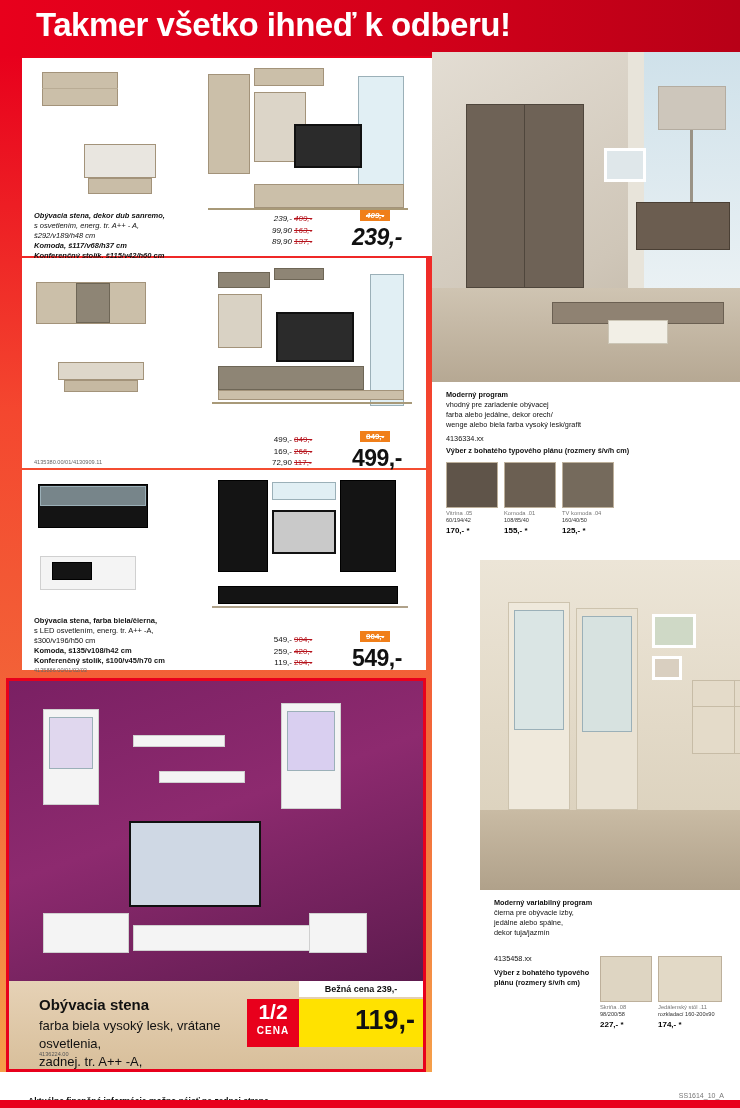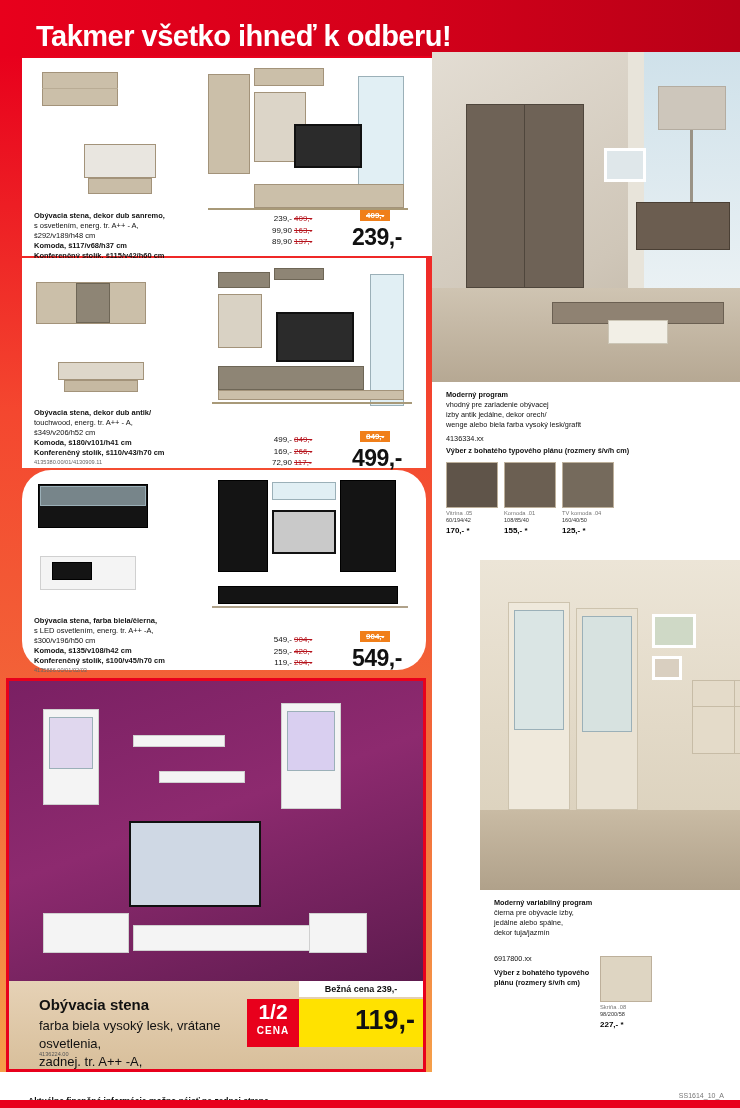--- a/index.html
+++ b/index.html
@@ -10,22 +10,22 @@
     position: relative;
     overflow: hidden;
   }
 
   
   .header {
     position: absolute; left: 0; top: 0; width: 740px; height: 56px;
     background: linear-gradient(90deg,#e8001c 0%, #d4001a 55%, #b80017 100%);
   }
   .header-title {
-    position: absolute; left: 36px; top: 20px;
-    color: #fff; font-size: 29px; font-weight: bold; letter-spacing: -0.5px;
+    position: absolute; left: 36px; top: 6px;
+    color: #fff; font-size: 33px; font-weight: bold; letter-spacing: -0.5px;
     white-space: nowrap;
   }
 
   
   .left-bg {
     position: absolute; left: 0; top: 56px; width: 432px; height: 1016px;
     background: linear-gradient(180deg,#e8001c 0%, #f4472f 35%, #f26a3a 70%, #f5a04a 100%);
   }
   .right-bg {
     position: absolute; left: 432px; top: 56px; width: 308px; height: 1016px;
@@ -47,23 +47,23 @@
   }
   .footer-red {
     position: absolute; left: 0; top: 1100px; width: 740px; height: 8px;
     background: #e8001c;
   }
 
   
   .panel {
     position: absolute; background: #fff;
   }
-  .panel-1 { left: 22px; top: 58px; width: 457px; height: 198px; }
+  .panel-1 { left: 22px; top: 58px; width: 457px; height: 198px; font-style: italic; }
   .panel-2 { left: 22px; top: 258px; width: 404px; height: 210px; }
-  .panel-3 { left: 22px; top: 470px; width: 404px; height: 200px; border-radius: 29px; }
+  .panel-3 { left: 22px; top: 470px; width: 404px; height: 200px; }
 
   
   .scene { position: absolute; left: 0; top: 0; right: 0; bottom: 0; overflow: hidden; }
 
   .txtblock { position: absolute; font-size: 7.5px; line-height: 1.34; color: #111; }
   .txtblock b { font-weight: bold; }
   .code { font-size: 5.6px; color: #666; }
 
   .pricecol { position: absolute; font-size: 8px; color: #111; text-align: right; }
   .pricecol div { line-height: 1.45; white-space: nowrap; }
@@ -215,27 +215,20 @@
     <div class="fd" style="left:196px; top:14px; width:52px; height:16px;"></div>
     <div class="fd" style="left:252px; top:10px; width:50px; height:12px;"></div>
     <div class="fglass" style="left:348px; top:16px; width:34px; height:132px;"></div>
     <div class="fw" style="left:196px; top:36px; width:44px; height:54px; background:#d9d2c4;"></div>
     <div class="ftv" style="left:254px; top:54px; width:78px; height:50px;"></div>
     <div class="fd" style="left:196px; top:108px; width:146px; height:24px;"></div>
     <div class="fw" style="left:196px; top:132px; width:186px; height:10px;"></div>
     <div class="line" style="left:190px; top:144px; width:200px; height:2px; background:#a89978;"></div>
   </div>
 
-  <div class="txtblock" style="left:12px; top:150px; width:195px;">
-    <b>Obývacia stena, dekor dub antik/</b><br>
-    <span>touchwood, energ. tr. A++ - A,</span><br>
-    <span>š349/v206/h52 cm</span><br>
-    <b>Komoda, š180/v101/h41 cm</b><br>
-    <b>Konferenčný stolík, š110/v43/h70 cm</b>
-  </div>
   <div class="txtblock code" style="left:12px; top:201px;">4135380.00/01/4130909.11</div>
 
   <div class="pricecol" style="left:198px; top:176px; width:72px;">
     <div><span>499,-</span></div>
     <div><span>169,-</span></div>
     <div><span>72,90</span></div>
   </div>
   <div class="pricecol" style="left:272px; top:176px; width:60px; text-align:left;">
     <div class="strike">849,-</div>
     <div class="strike">266,-</div>
@@ -337,21 +330,21 @@
     <div style="position:absolute;left:204px;top:150px;width:94px;height:48px;background:#6b5d50;border:1px solid #4a3f34;"></div>
 
     <div style="position:absolute;left:0;top:236px;width:308px;height:94px;background:linear-gradient(180deg,#cfc4b2,#b6a893);"></div>
     <div style="position:absolute;left:120px;top:250px;width:172px;height:22px;background:#8f8272;border:1px solid #6b6052;"></div>
     <div style="position:absolute;left:176px;top:268px;width:60px;height:24px;background:#f2efe6;border:1px solid #ccc6b6;"></div>
   </div>
 
   <div class="rtext" style="left:14px; top:338px; width:152px;">
     <b>Moderný program</b><br>
     <span>vhodný pre zariadenie obývacej</span><br>
-    <span>izby antik jedálne, dekor orech/</span><br>
+    <span>farba alebo jedálne, dekor orech/</span><br>
     <span>wenge alebo biela farba vysoký lesk/grafit</span>
   </div>
   <div class="rtext code" style="left:14px; top:382px;">4136334.xx</div>
   <div class="rtext" style="left:14px; top:394px; width:240px;"><b>Výber z bohatého typového plánu (rozmery š/v/h cm)</b></div>
 
   <div class="mini-row" style="left:14px; top:410px;">
     <div class="mini">
       <div class="img" style="background:#5f5449;"></div>
       <div class="nm"><span>Vitrína</span> <span>.05</span></div>
       <div class="dim">60/194/42</div>
@@ -390,29 +383,35 @@
 
     <div style="position:absolute;left:0;top:250px;width:308px;height:80px;background:linear-gradient(180deg,#c9bba4,#b0a18a);"></div>
   </div>
 
   <div class="rtext" style="left:14px; top:338px; width:156px;">
     <b>Moderný variabilný program</b><br>
     <span>čierna pre obývacie izby,</span><br>
     <span>jedálne alebo spálne,</span><br>
     <span>dekor tuja/jazmín</span>
   </div>
-  <div class="rtext code" style="left:14px; top:394px;">6917800.xx</div>
+  <div class="rtext code" style="left:14px; top:394px;">4135458.xx</div>
   <div class="rtext" style="left:14px; top:408px; width:100px;"><b>Výber z bohatého typového plánu (rozmery š/v/h cm)</b></div>
 
   <div class="mini-row" style="left:120px; top:396px;">
     <div class="mini">
       <div class="img" style="background:#ded5c2;"></div>
       <div class="nm"><span>Skriňa</span> <span>.08</span></div>
       <div class="dim">98/200/58</div>
       <div class="pr">227,- *</div>
     </div>
+    <div class="mini" style="width:64px;">
+      <div class="img" style="width:64px;background:#e2d9c6;"></div>
+      <div class="nm"><span>Jedálenský stôl</span> <span>.11</span></div>
+      <div class="dim">rozkladací 160-200x90</div>
+      <div class="pr">174,- *</div>
+    </div>
   </div>
 </div>
 
 <div class="footer"></div>
 <div class="footer-note">Aktuálne finančné informácie možno nájsť na zadnej strane.</div>
 <div class="footer-code">SS1614_10_A</div>
 <div class="footer-red"></div>
 
 </body></html>

